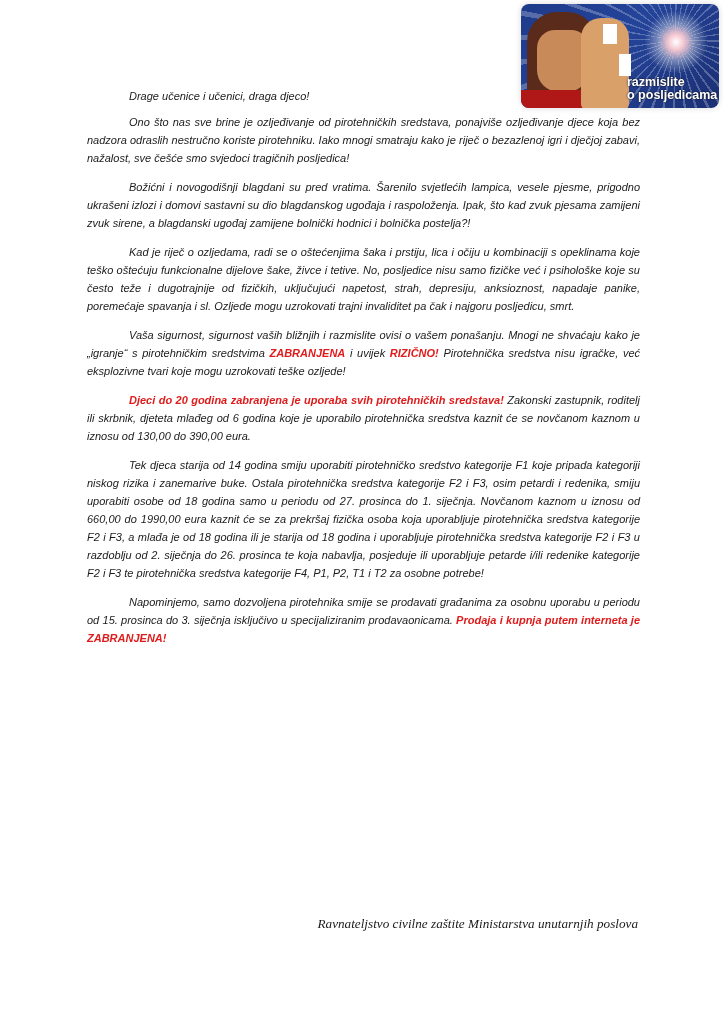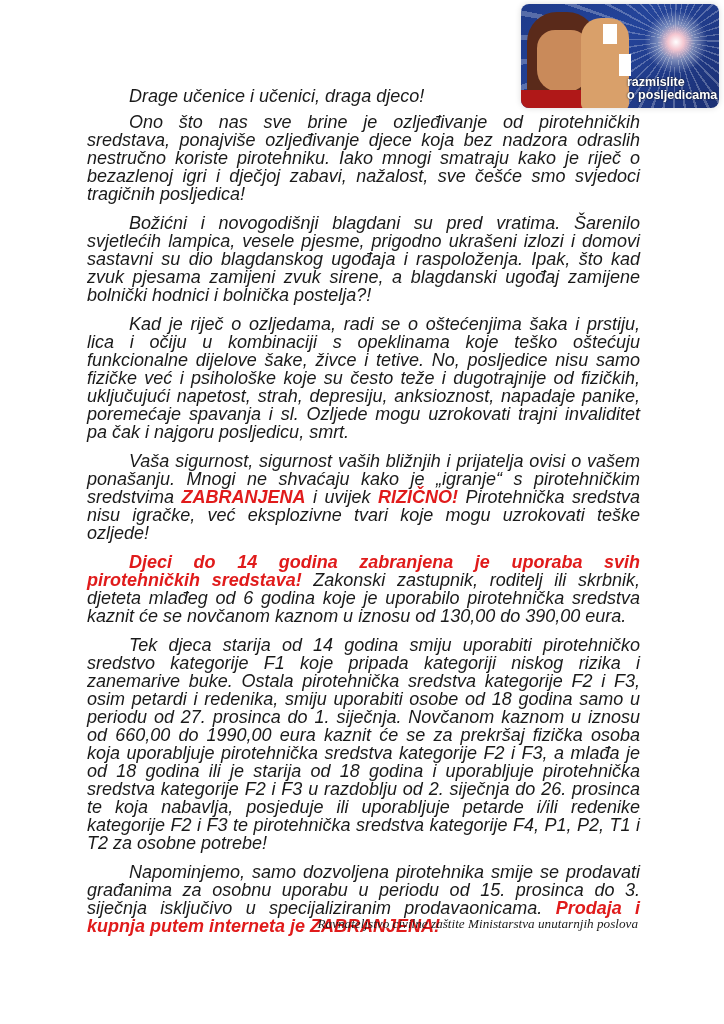--- a/index.html
+++ b/index.html
@@ -39,21 +39,21 @@
     position: absolute; left: 0; top: 0; width: 100%; height: 100%;
     background: repeating-conic-gradient(from 0deg at 78% 35%, rgba(255,255,255,0.25) 0deg 2deg, rgba(255,255,255,0) 2deg 9deg);
   }
   .banner .caption {
     position: absolute; left: 106px; top: 72px; color: #fff;
     font-family: "Liberation Sans", sans-serif; font-weight: bold; font-size: 12.5px; line-height: 13px;
     text-shadow: 0 0 2px #000;
   }
   .content {
     position: absolute; left: 87px; top: 87px; width: 553px;
-    font-family: "Liberation Sans", sans-serif; font-style: italic; font-size: 18px;
+    font-family: "Liberation Sans", sans-serif; font-style: italic; font-size: 11px;
     line-height: 18px; color: #1a1a1a; text-align: justify;
   }
   .content p { margin: 0 0 11px 0; text-indent: 42px; }
   .content p.greeting { margin-bottom: 8px; }
   .red { color: #e01b1b; font-weight: bold; }
   .signature {
     position: absolute; right: 86px; top: 916px;
     font-family: Liberation Serif, serif; font-style: italic; font-size: 13.2px; color: #1a1a1a;
   }
 </style>
@@ -79,23 +79,23 @@
 
   <div class="content">
     <p class="greeting">Drage učenice i učenici, draga djeco!</p>
 
     <p>Ono što nas sve brine je ozljeđivanje od pirotehničkih sredstava, ponajviše ozljeđivanje djece koja bez nadzora odraslih nestručno koriste pirotehniku. Iako mnogi smatraju kako je riječ o bezazlenoj igri i dječjoj zabavi, nažalost, sve češće smo svjedoci tragičnih posljedica!</p>
 
     <p>Božićni i novogodišnji blagdani su pred vratima. Šarenilo svjetlećih lampica, vesele pjesme, prigodno ukrašeni izlozi i domovi sastavni su dio blagdanskog ugođaja i raspoloženja. Ipak, što kad zvuk pjesama zamijeni zvuk sirene, a blagdanski ugođaj zamijene bolnički hodnici i bolnička postelja?!</p>
 
     <p>Kad je riječ o ozljedama, radi se o oštećenjima šaka i prstiju, lica i očiju u kombinaciji s opeklinama koje teško oštećuju funkcionalne dijelove šake, živce i tetive. No, posljedice nisu samo fizičke već i psihološke koje su često teže i dugotrajnije od fizičkih, uključujući napetost, strah, depresiju, anksioznost, napadaje panike, poremećaje spavanja i sl. Ozljede mogu uzrokovati trajni invaliditet pa čak i najgoru posljedicu, smrt.</p>
 
-    <p><span>Vaša sigurnost, sigurnost vaših bližnjih i prijatelja ovisi o vašem ponašanju. Mnogi ne shvaćaju kako je „igranje“ s pirotehničkim sredstvima </span><span class="red">ZABRANJENA</span><span> i uvijek </span><span class="red">RIZIČNO!</span><span> Pirotehnička sredstva nisu igračke, već eksplozivne tvari koje mogu uzrokovati teške ozljede!</span></p>
+    <p><span>Vaša sigurnost, sigurnost vaših bližnjih i razmislite ovisi o vašem ponašanju. Mnogi ne shvaćaju kako je „igranje“ s pirotehničkim sredstvima </span><span class="red">ZABRANJENA</span><span> i uvijek </span><span class="red">RIZIČNO!</span><span> Pirotehnička sredstva nisu igračke, već eksplozivne tvari koje mogu uzrokovati teške ozljede!</span></p>
 
-    <p><span class="red">Djeci do 14 godina zabranjena je uporaba svih pirotehničkih sredstava!</span> <span>Zakonski zastupnik, roditelj ili skrbnik, djeteta mlađeg od 6 godina koje je uporabilo pirotehnička sredstva kaznit će se novčanom kaznom u iznosu od 130,00 do 390,00 eura.</span></p>
+    <p><span class="red">Djeci do 20 godina zabranjena je uporaba svih pirotehničkih sredstava!</span> <span>Zakonski zastupnik, roditelj ili skrbnik, djeteta mlađeg od 6 godina koje je uporabilo pirotehnička sredstva kaznit će se novčanom kaznom u iznosu od 130,00 do 390,00 eura.</span></p>
 
     <p>Tek djeca starija od 14 godina smiju uporabiti pirotehničko sredstvo kategorije F1 koje pripada kategoriji niskog rizika i zanemarive buke. Ostala pirotehnička sredstva kategorije F2 i F3, osim petardi i redenika, smiju uporabiti osobe od 18 godina samo u periodu od 27. prosinca do 1. siječnja. Novčanom kaznom u iznosu od 660,00 do 1990,00 eura kaznit će se za prekršaj fizička osoba koja uporabljuje pirotehnička sredstva kategorije F2 i F3, a mlađa je od 18 godina ili je starija od 18 godina i uporabljuje pirotehnička sredstva kategorije F2 i F3 u razdoblju od 2. siječnja do 26. prosinca te koja nabavlja, posjeduje ili uporabljuje petarde i/ili redenike kategorije F2 i F3 te pirotehnička sredstva kategorije F4, P1, P2, T1 i T2 za osobne potrebe!</p>
 
     <p><span>Napominjemo, samo dozvoljena pirotehnika smije se prodavati građanima za osobnu uporabu u periodu od 15. prosinca do 3. siječnja isključivo u specijaliziranim prodavaonicama. </span><span class="red">Prodaja i kupnja putem interneta je ZABRANJENA!</span></p>
 
 
   </div>
 
   <div class="signature">Ravnateljstvo civilne zaštite Ministarstva unutarnjih poslova</div>
 </div>

